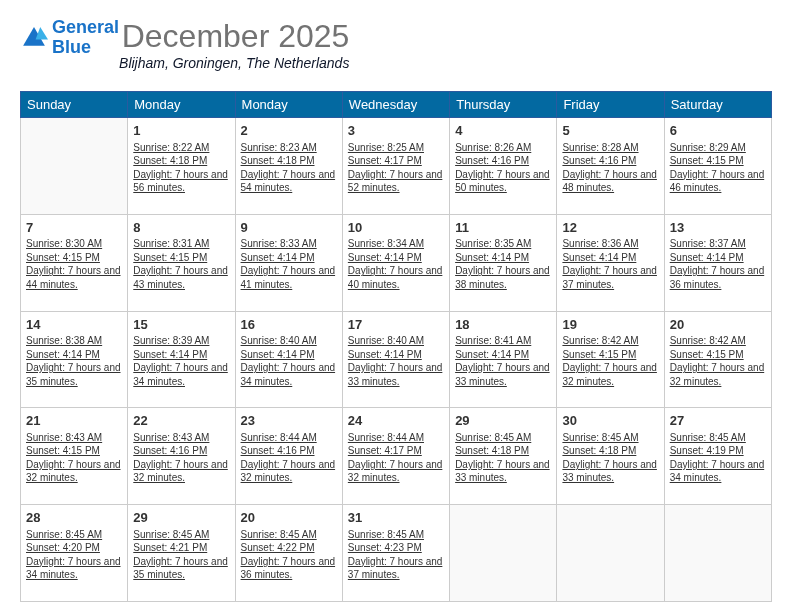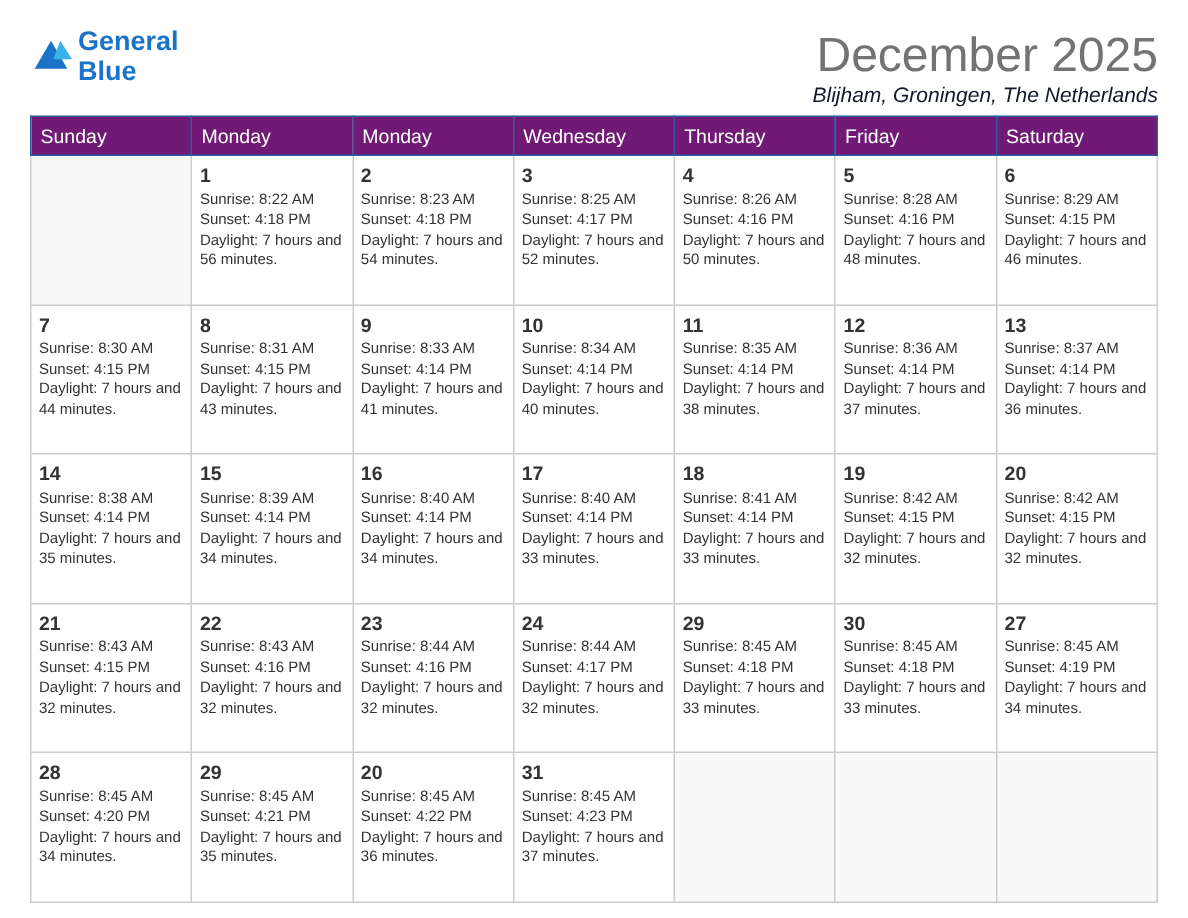--- a/index.html
+++ b/index.html
@@ -13,22 +13,22 @@
     .page {
       width: 792px;
       height: 612px;
       padding: 18px 20px 10px 20px;
       display: flex;
       flex-direction: column;
     }
     .header {
       display: flex;
       align-items: flex-start;
-      justify-content: space-between;
-      margin-bottom: 6px;
+      justify-content: flex-start;
+      margin-bottom: 20px;
     }
     .logo {
       display: flex;
       align-items: center;
       gap: 4px;
     }
     .logo-text {
       font-size: 18px;
       font-weight: bold;
       color: #333;
@@ -55,21 +55,21 @@
       font-style: italic;
     }
     .calendar {
       flex: 1;
       border: 1px solid #ccc;
       border-collapse: collapse;
       width: 100%;
       table-layout: fixed;
     }
     .calendar th {
-      background-color: #701a75;
+      background-color: #0369a1;
       color: white;
       text-align: left;
       padding: 5px 6px;
       font-size: 13px;
       font-weight: normal;
       border: 1px solid #2a5a9f;
     }
     .calendar td {
       vertical-align: top;
       padding: 4px 5px;
@@ -84,20 +84,21 @@
     }
     .day-num {
       font-size: 13px;
       font-weight: bold;
       display: block;
       margin-bottom: 1px;
     }
     .sun-info {
       font-size: 10px;
       color: #333;
+      text-decoration: underline;
     }
   </style>
 </head>
 <body>
 
 <div class="page">
   <div class="header">
     <div class="logo">
       <svg class="logo-icon" viewBox="0 0 36 36">
         <polygon points="18,4 32,28 4,28" fill="#1a73c8"></polygon>

